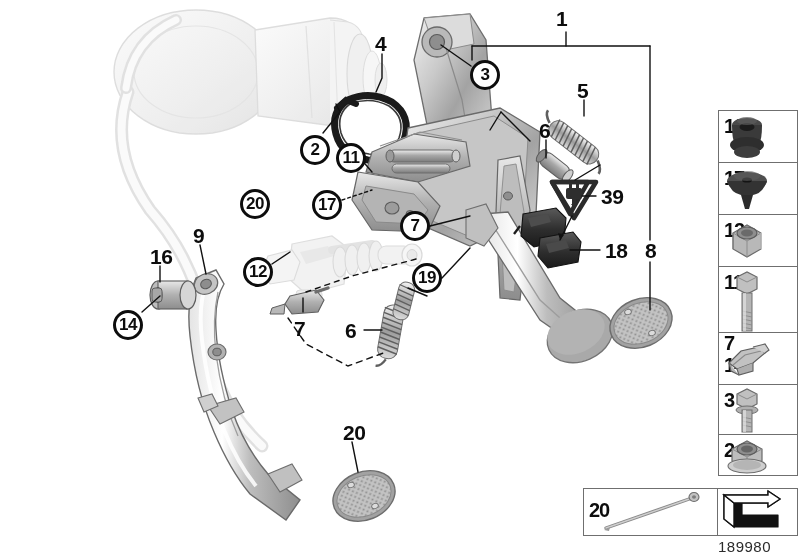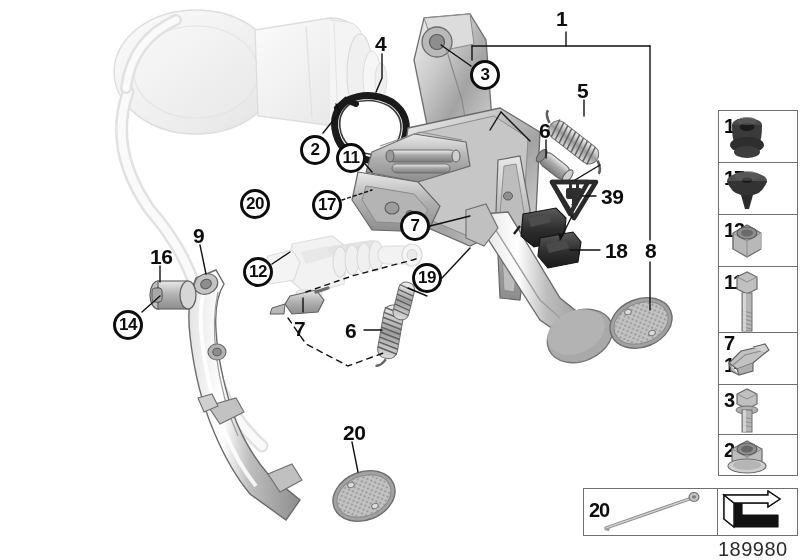--- a/index.html
+++ b/index.html
@@ -14,21 +14,21 @@
         justify-content:center;font-weight:bold;font-size:17px;color:#0d0d0d;
         box-sizing:border-box;letter-spacing:-0.5px;}
   .legend{position:absolute;border:1.5px solid #6f6f6f;box-sizing:border-box;
           background:#fff;}
   .lrow{position:absolute;left:0;border-bottom:1.5px solid #6f6f6f;
         box-sizing:border-box;width:100%;}
   .lrow:last-child{border-bottom:none;}
   .lnum{position:absolute;left:5px;top:4px;font-weight:bold;font-size:20px;
         color:#0d0d0d;letter-spacing:-1px;}
   .lnum.two{line-height:17px;}
-  .partnum{position:absolute;font-size:20px;color:#2b2b2b;
+  .partnum{position:absolute;font-size:15px;color:#2b2b2b;
            font-family:"Liberation Sans",sans-serif;letter-spacing:0.5px;}
   .cell-ico{position:absolute;right:2px;top:0;bottom:0;width:56px;}
 </style>
 </head>
 <body>
 
 <div id="stage">
 
   <svg width="800" height="560">
     <defs>

